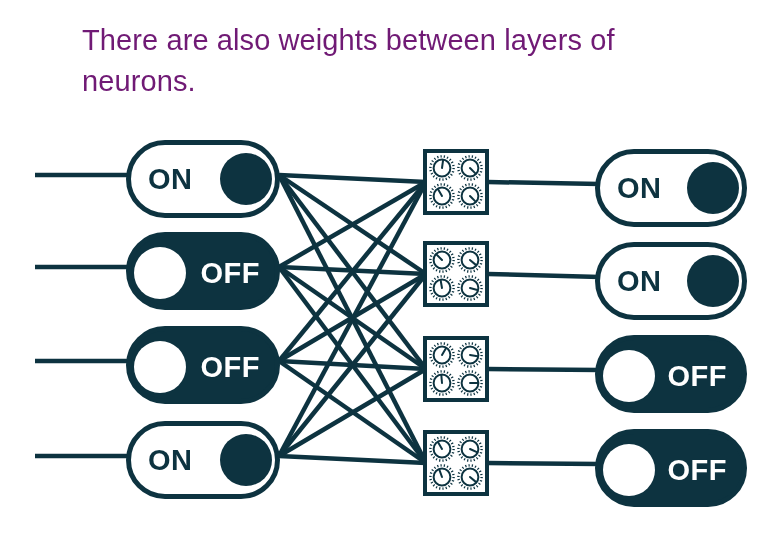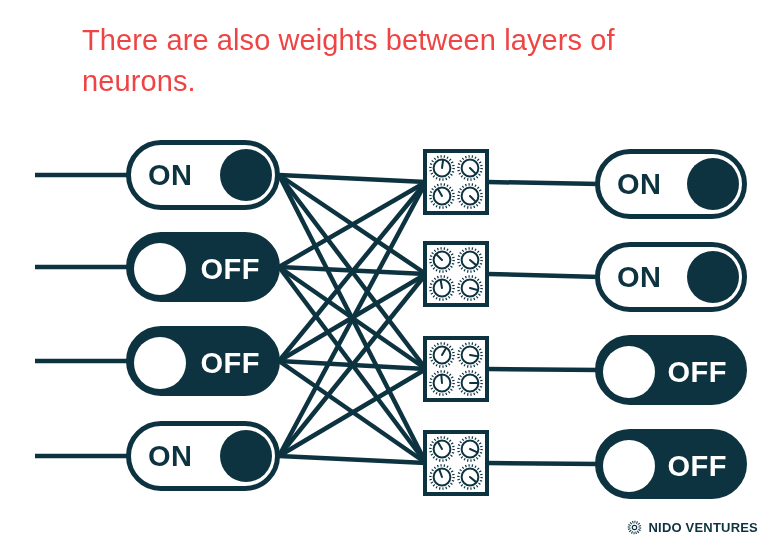--- a/index.html
+++ b/index.html
@@ -1,29 +1,29 @@
 <!DOCTYPE html>
 <html><head>
 <meta charset="utf-8">
 <style>
   * { margin:0; padding:0; box-sizing:border-box; }
   html,body { width:774px; height:542px; background:#fff; font-family:"Liberation Sans", sans-serif; }
   .stage { position:relative; width:774px; height:542px; background:#fff; overflow:hidden; }
 
   .title {
     position:absolute; left:82px; top:20px; width:610px;
-    font-size:29px; line-height:1.4; color:#ef4444; letter-spacing:0.1px;
+    font-size:29px; line-height:1.4; color:#701a75; letter-spacing:0.1px;
     font-weight:400;
   }
 
   svg.wires { position:absolute; left:0; top:0; z-index:1; }
   svg.wires line { stroke:#0d3340; stroke-width:4.5; }
 
   .toggle {
-    position:absolute; width:154px; height:70px; z-index:2;
+    position:absolute; width:154px; height:78px; z-index:2;
     border:5px solid #0d3340; border-radius:999px;
     display:flex; align-items:center; justify-content:space-between;
   }
   .toggle .t-label { font-weight:bold; font-size:29px; letter-spacing:0.5px; }
   .toggle .t-knob { width:52px; height:52px; border-radius:50%; flex:0 0 auto; }
   .toggle.on  { background:#fff; padding:0 3px 0 17px; }
   .toggle.on .t-label { color:#0d3340; }
   .toggle.on .t-knob  { background:#0d3340; }
   .toggle.off { background:#0d3340; flex-direction:row-reverse; padding:4px 15px 0 3px; }
   .toggle.off .t-label { color:#fff; }
@@ -208,21 +208,14 @@
   </div>
   <div class="toggle off" style="left:595px; top:335px; width:152px;">
     <span class="t-label">OFF</span>
     <span class="t-knob"></span>
   </div>
   <div class="toggle off" style="left:595px; top:429px; width:152px;">
     <span class="t-label">OFF</span>
     <span class="t-knob"></span>
   </div>
 
-  <div class="footer">
-    <svg width="17" height="17" viewBox="-8.5 -8.5 17 17">
-      <circle r="5.5" fill="none" stroke="#0d3340" stroke-width="2.6" stroke-dasharray="1 1.1"></circle>
-      <circle r="2.2" fill="none" stroke="#0d3340" stroke-width="1.2"></circle>
-    </svg>
-    <span class="brand">NIDO VENTURES</span>
-  </div>
 
 </div>
 
 </body></html>

